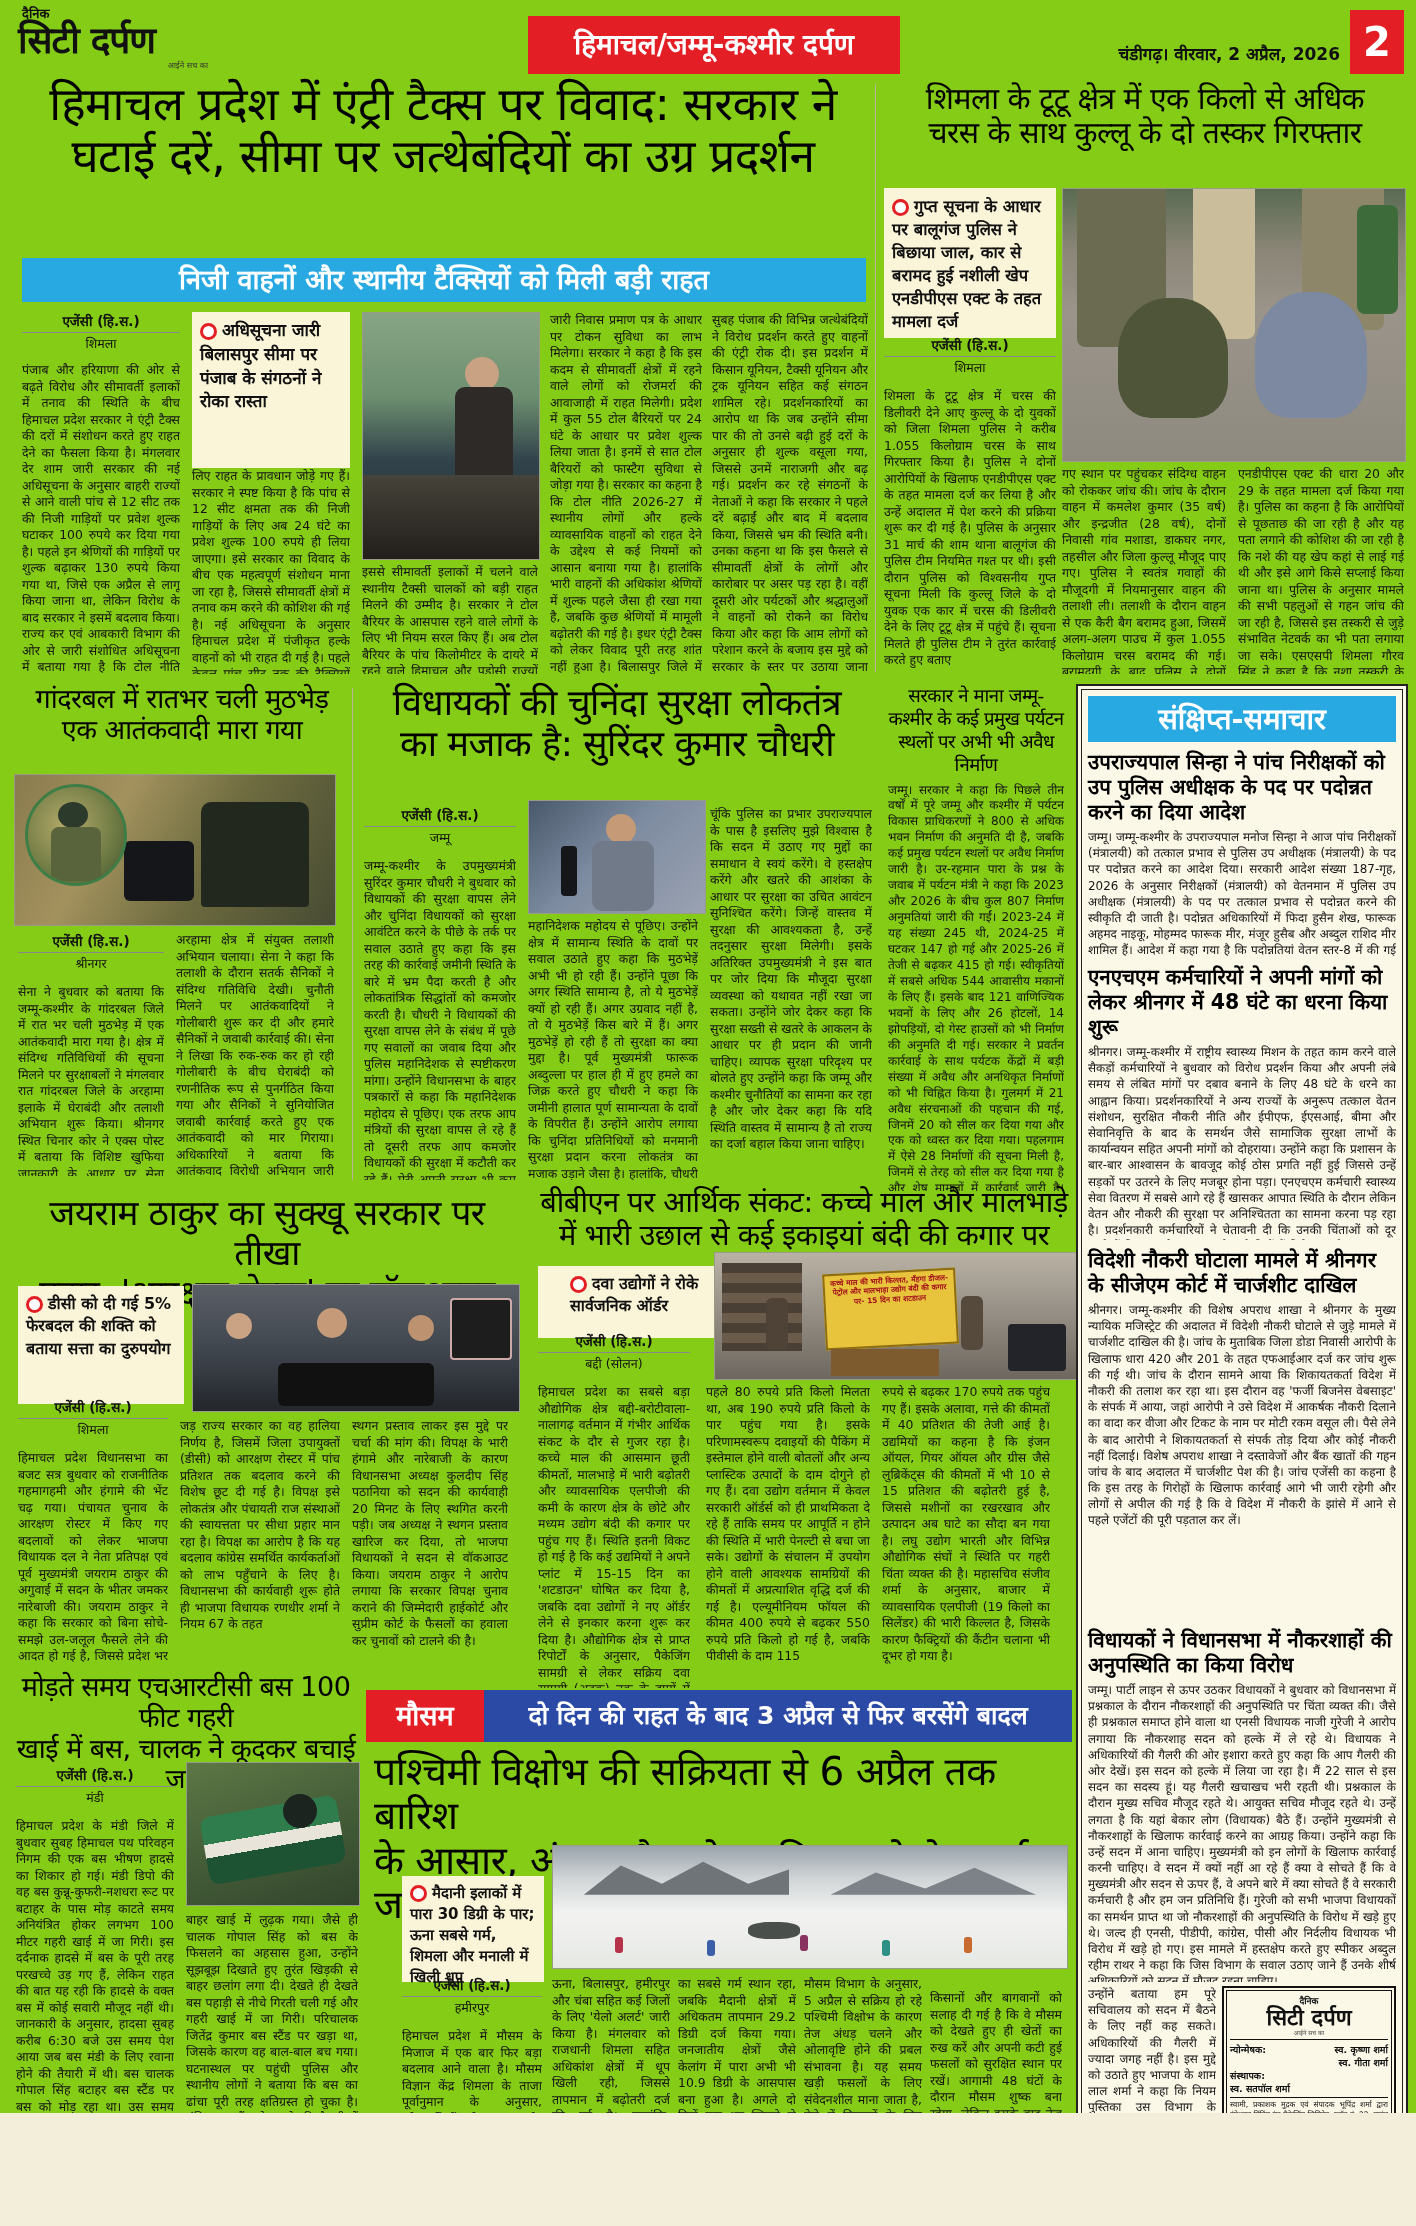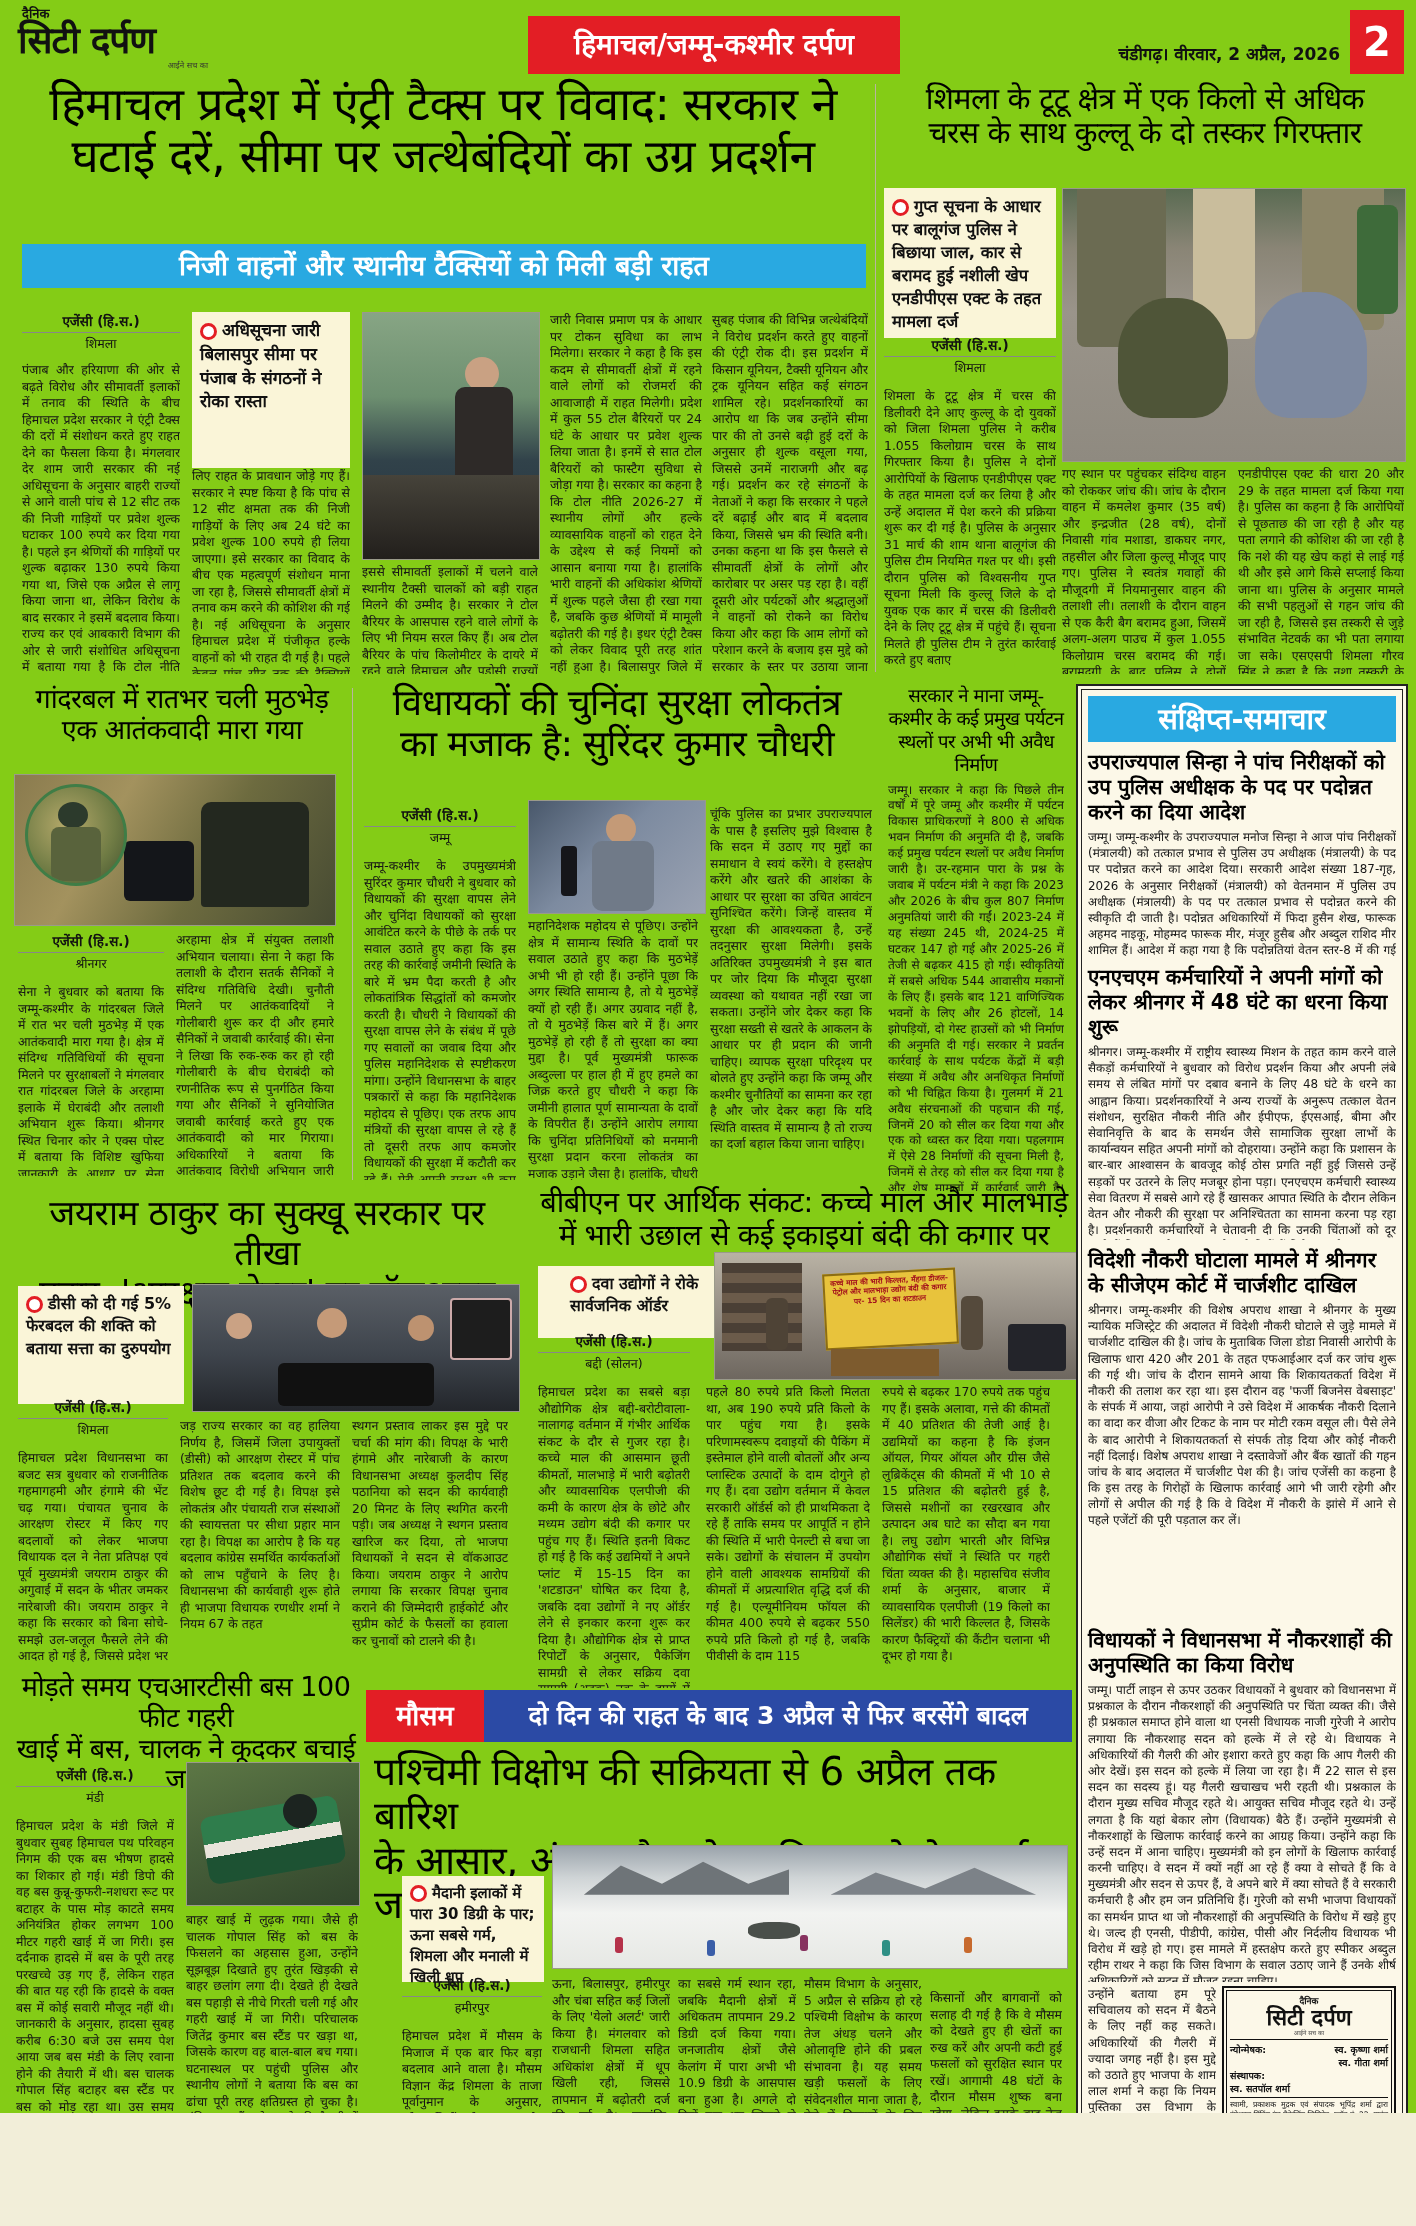--- a/index.html
+++ b/index.html
@@ -35,21 +35,21 @@
     <div style="font-size:8px;text-align:right;width:190px;color:#333;">आईने सच का</div>
   </div>
   <div class="abs band-red" style="left:528px;top:16px;width:372px;height:58px;line-height:58px;font-size:28px;">हिमाचल/जम्मू-कश्मीर दर्पण</div>
   <div class="abs" style="left:1050px;top:42px;width:290px;text-align:right;font-weight:bold;font-size:17px;">चंडीगढ़। वीरवार, 2 अप्रैल, 2026</div>
   <div class="abs band-red" style="left:1350px;top:10px;width:54px;height:64px;line-height:64px;font-size:40px;">2</div>
 
   <div class="abs hl" style="left:14px;top:78px;width:858px;font-size:46px;">
     <div>हिमाचल प्रदेश में एंट्री टैक्स पर विवाद: सरकार ने</div>
     <div>घटाई दरें, सीमा पर जत्थेबंदियों का उग्र प्रदर्शन</div>
   </div>
-  <div class="abs band-cyan" style="left:22px;top:244px;width:844px;height:44px;line-height:44px;font-size:27px;">निजी वाहनों और स्थानीय टैक्सियों को मिली बड़ी राहत</div>
+  <div class="abs band-cyan" style="left:22px;top:258px;width:844px;height:44px;line-height:44px;font-size:27px;">निजी वाहनों और स्थानीय टैक्सियों को मिली बड़ी राहत</div>
 
   <div class="abs" style="left:22px;top:312px;width:158px;">
     <div class="byline">एजेंसी (हि.स.)</div>
     <div class="place">शिमला</div>
   </div>
   <div class="abs col" style="left:22px;top:362px;width:158px;height:312px;">पंजाब और हरियाणा की ओर से बढ़ते विरोध और सीमावर्ती इलाकों में तनाव की स्थिति के बीच हिमाचल प्रदेश सरकार ने एंट्री टैक्स की दरों में संशोधन करते हुए राहत देने का फैसला किया है। मंगलवार देर शाम जारी सरकार की नई अधिसूचना के अनुसार बाहरी राज्यों से आने वाली पांच से 12 सीट तक की निजी गाड़ियों पर प्रवेश शुल्क घटाकर 100 रुपये कर दिया गया है। पहले इन श्रेणियों की गाड़ियों पर शुल्क बढ़ाकर 130 रुपये किया गया था, जिसे एक अप्रैल से लागू किया जाना था, लेकिन विरोध के बाद सरकार ने इसमें बदलाव किया। राज्य कर एवं आबकारी विभाग की ओर से जारी संशोधित अधिसूचना में बताया गया है कि टोल नीति 2026-27 के तहत कुछ श्रेणियों के</div>
 
   <div class="abs bullet-box" style="left:192px;top:312px;width:142px;height:142px;font-size:17px;">
     <span class="ring"></span><span>अधिसूचना जारी बिलासपुर सीमा पर पंजाब के संगठनों ने रोका रास्ता</span>
   </div>

